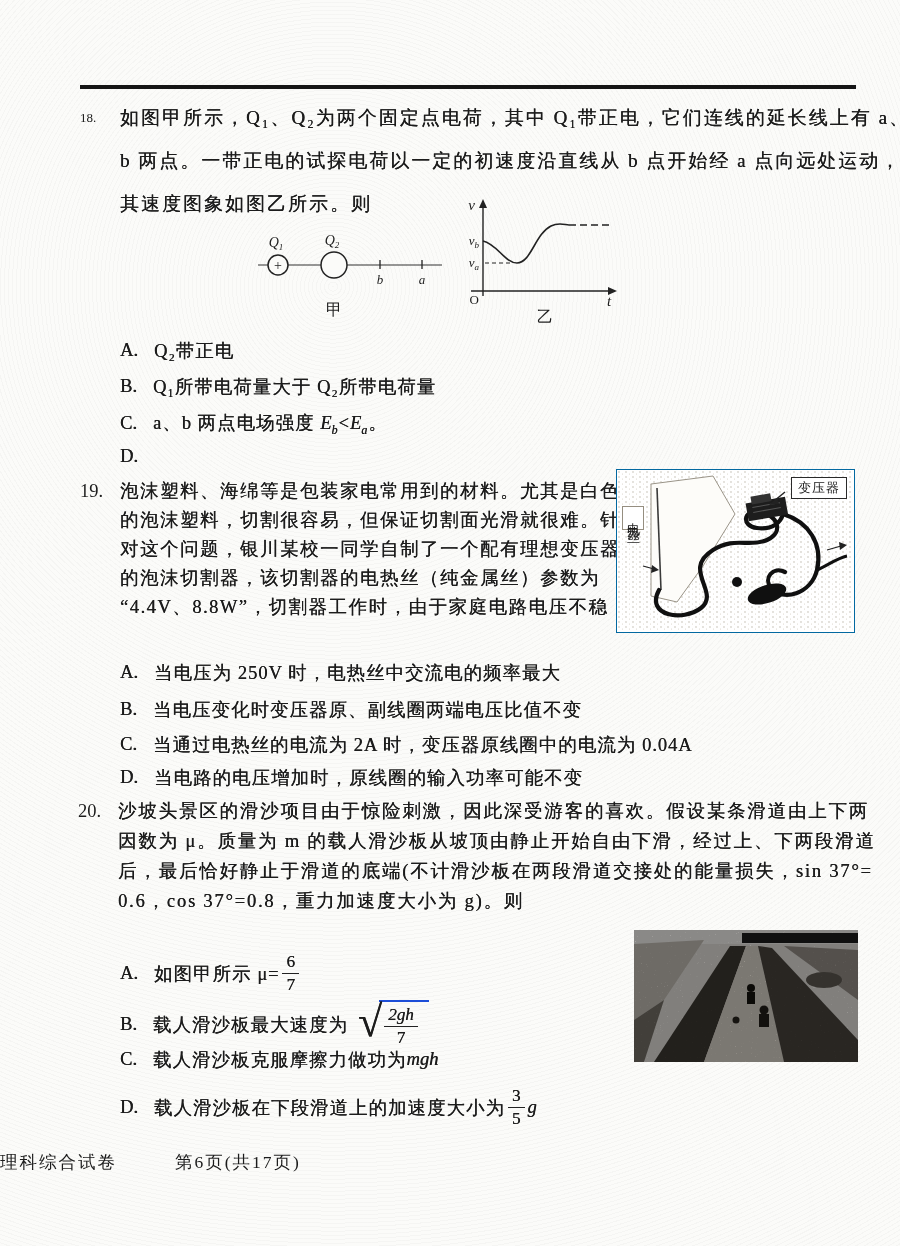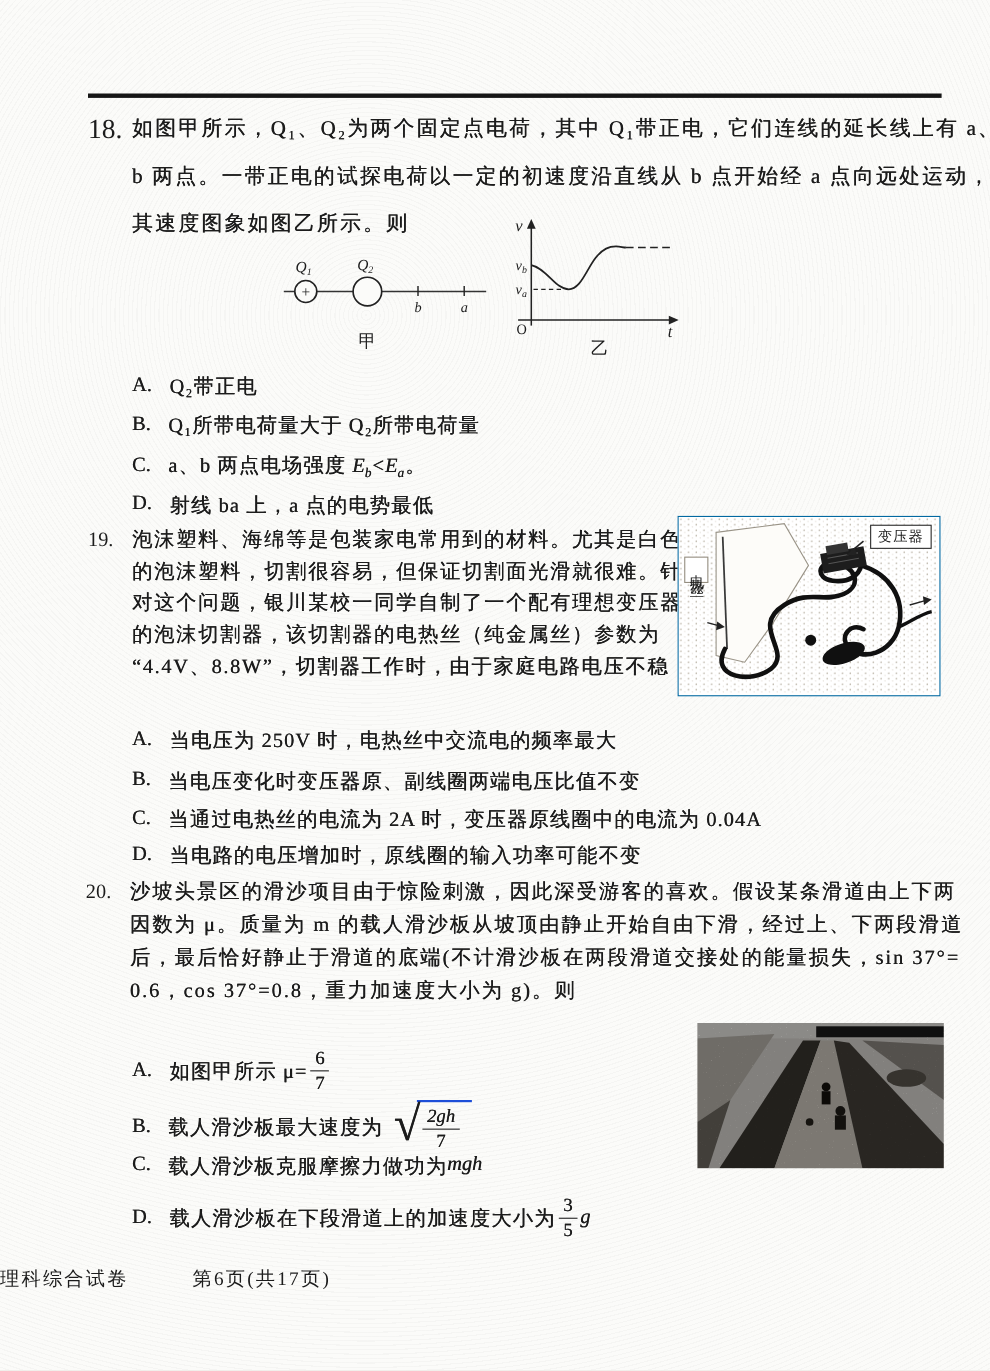--- a/index.html
+++ b/index.html
@@ -2,21 +2,21 @@
 <html><head>
 <meta charset="utf-8">
 <style>
   html,body{margin:0;padding:0;background:#e9e7e2;}
   .page{position:relative;width:900px;height:1246px;margin:0 auto;background:#fbfbf9;
         color:#1c1c1c;font-family:"Liberation Serif","DejaVu Serif",serif;overflow:hidden;}
   .page::before{content:"";position:absolute;inset:0;pointer-events:none;
         background-image:repeating-radial-gradient(circle at 37% 23%, rgba(0,0,0,0.025) 0 1px, transparent 1px 4px);}
   .rule-top{position:absolute;left:80px;top:85px;width:776px;height:4px;background:#161616;}
   .qblock{position:absolute;}
-  .qnum{position:absolute;left:0;top:0;font-size:25px;line-height:43px;}
+  .qnum{position:absolute;left:0;top:0;font-size:13px;line-height:43px;}
   .qlines{margin-left:40px;}
   .line{font-size:19px;line-height:43px;white-space:nowrap;letter-spacing:2px;text-shadow:0.3px 0 0 currentColor;}
   .line19{font-size:18.5px;line-height:29px;letter-spacing:1.5px;}
   .line20{font-size:18.5px;line-height:30px;letter-spacing:1.8px;}
   .opt{position:absolute;display:flex;align-items:center;font-size:18.5px;white-space:nowrap;
        text-shadow:0.3px 0 0 currentColor;letter-spacing:1px;}
   .opt .lab{margin-right:16px;letter-spacing:0;}
   .mi{font-style:italic;letter-spacing:0;}
   sub.fs{font-size:12px;font-style:italic;}
   .frac{display:inline-block;vertical-align:middle;text-align:center;font-size:17px;line-height:1.15;letter-spacing:0;margin:0 3px;}
@@ -93,21 +93,20 @@
     <span>Q₁所带电荷量大于 Q₂所带电荷量</span>
   </div>
   <div class="opt" style="left:120px;top:410px;">
     <span class="lab">C.</span>
     <span>
       <span>a、b 两点电场强度 </span><span class="mi">E</span><sub class="fs">b</sub><span>&lt;</span><span class="mi">E</span><sub class="fs">a</sub><span>。</span>
     </span>
   </div>
   <div class="opt" style="left:120px;top:446px;">
     <span class="lab">D.</span>
-    <span>射线 ba 上，a 点的电势最低</span>
   </div>
 
   <div class="qblock" style="left:80px;top:477px;width:540px;">
     <div class="qnum" style="line-height:29px;font-size:18.5px;">19.</div>
     <div class="qlines">
       <div class="line line19">泡沫塑料、海绵等是包装家电常用到的材料。尤其是白色</div>
       <div class="line line19">的泡沫塑料，切割很容易，但保证切割面光滑就很难。针</div>
       <div class="line line19">对这个问题，银川某校一同学自制了一个配有理想变压器</div>
       <div class="line line19">的泡沫切割器，该切割器的电热丝（纯金属丝）参数为</div>
       <div class="line line19">“4.4V、8.8W”，切割器工作时，由于家庭电路电压不稳，</div>

